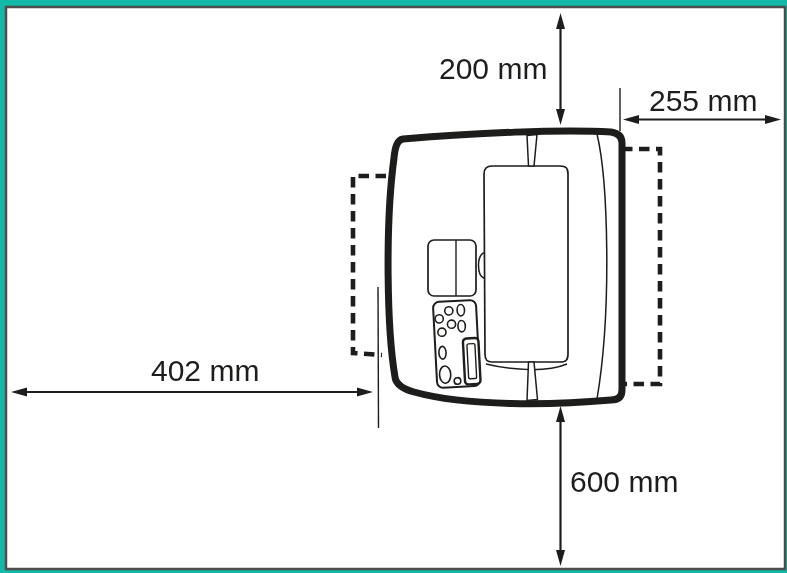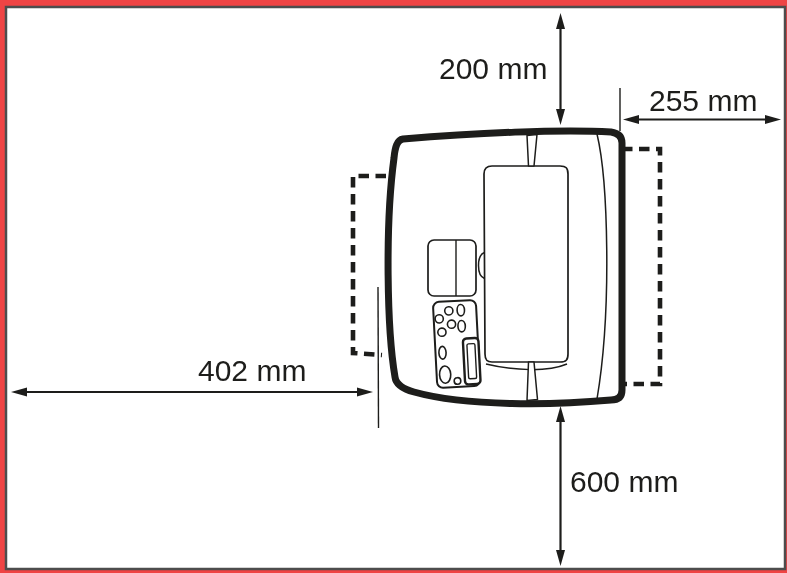--- a/index.html
+++ b/index.html
@@ -1,35 +1,35 @@
 <!DOCTYPE html>
 <html><head>
 <meta charset="utf-8">
 <style>
   html,body{margin:0;padding:0;background:#ffffff;}
   .stage{
     position:relative;
     width:787px;height:573px;
-    background:#ef4444;
+    background:#14b8a6;
     font-family:"Liberation Sans", sans-serif;
     overflow:hidden;
   }
   .stage svg{position:absolute;left:0;top:0;}
   .dim-label{
     position:absolute;
     font-size:30px;
     line-height:30px;
     letter-spacing:0px;
     color:#1d1d1b;
     white-space:nowrap;
     user-select:none;
   }
   .lbl-top{left:439px;top:54px;}
   .lbl-right{left:649px;top:86px;}
-  .lbl-left{left:151px;top:356px;margin-left:47px;}
+  .lbl-left{left:151px;top:356px;}
   .lbl-bottom{left:570px;top:467px;}
 </style>
 </head>
 <body>
 
 <div class="stage">
 
   <svg width="787" height="573" viewBox="0 0 787 573">
 
     <rect x="6" y="7" width="779" height="562" fill="#ffffff" stroke="#4d4d4d" stroke-width="2.5"></rect>

